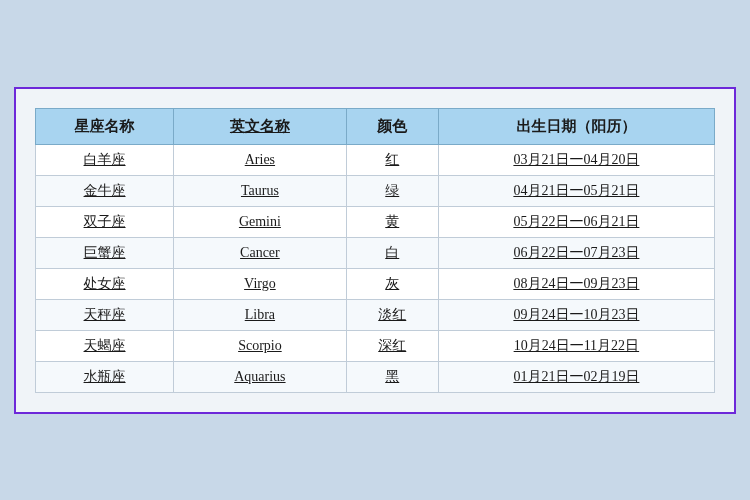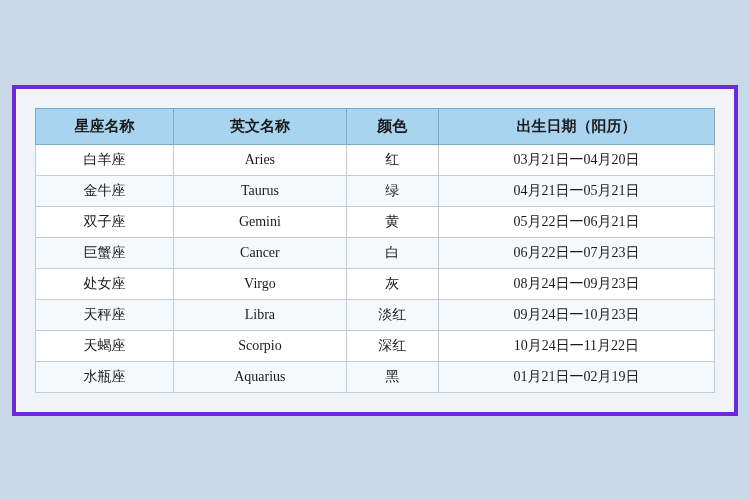--- a/index.html
+++ b/index.html
@@ -7,21 +7,21 @@
       width: 750px;
       height: 500px;
       background-color: #c8d8e8;
       display: flex;
       align-items: center;
       justify-content: center;
       font-family: "SimSun", "宋体", serif;
     }
     .table-container {
       background: #f0f4f8;
-      border: 4px solid #6d28d9;
+      border: 2px solid #6d28d9;
       padding: 19px;
     }
     table {
       border-collapse: collapse;
       width: 680px;
     }
     th {
       background-color: #a8d4f0;
       color: #1a1a1a;
       font-weight: bold;
@@ -30,26 +30,27 @@
       border: 1px solid #7aaac8;
       text-align: center;
     }
     td {
       background-color: #ffffff;
       color: #1a1a1a;
       font-size: 14px;
       padding: 6px 12px;
       border: 1px solid #c0ccd8;
       text-align: center;
+      text-decoration: underline;
     }
     tr:nth-child(even) td {
       background-color: #f5f9fc;
     }
     .col-chinese { width: 120px; }
-    .col-english { width: 150px; }
+    .col-english { width: 150px; text-decoration: underline; }
     .col-color   { width: 80px; }
     .col-date    { width: 240px; }
   </style>
 </head>
 <body>
 
 <div class="table-container">
   <table>
     <thead>
       <tr>

